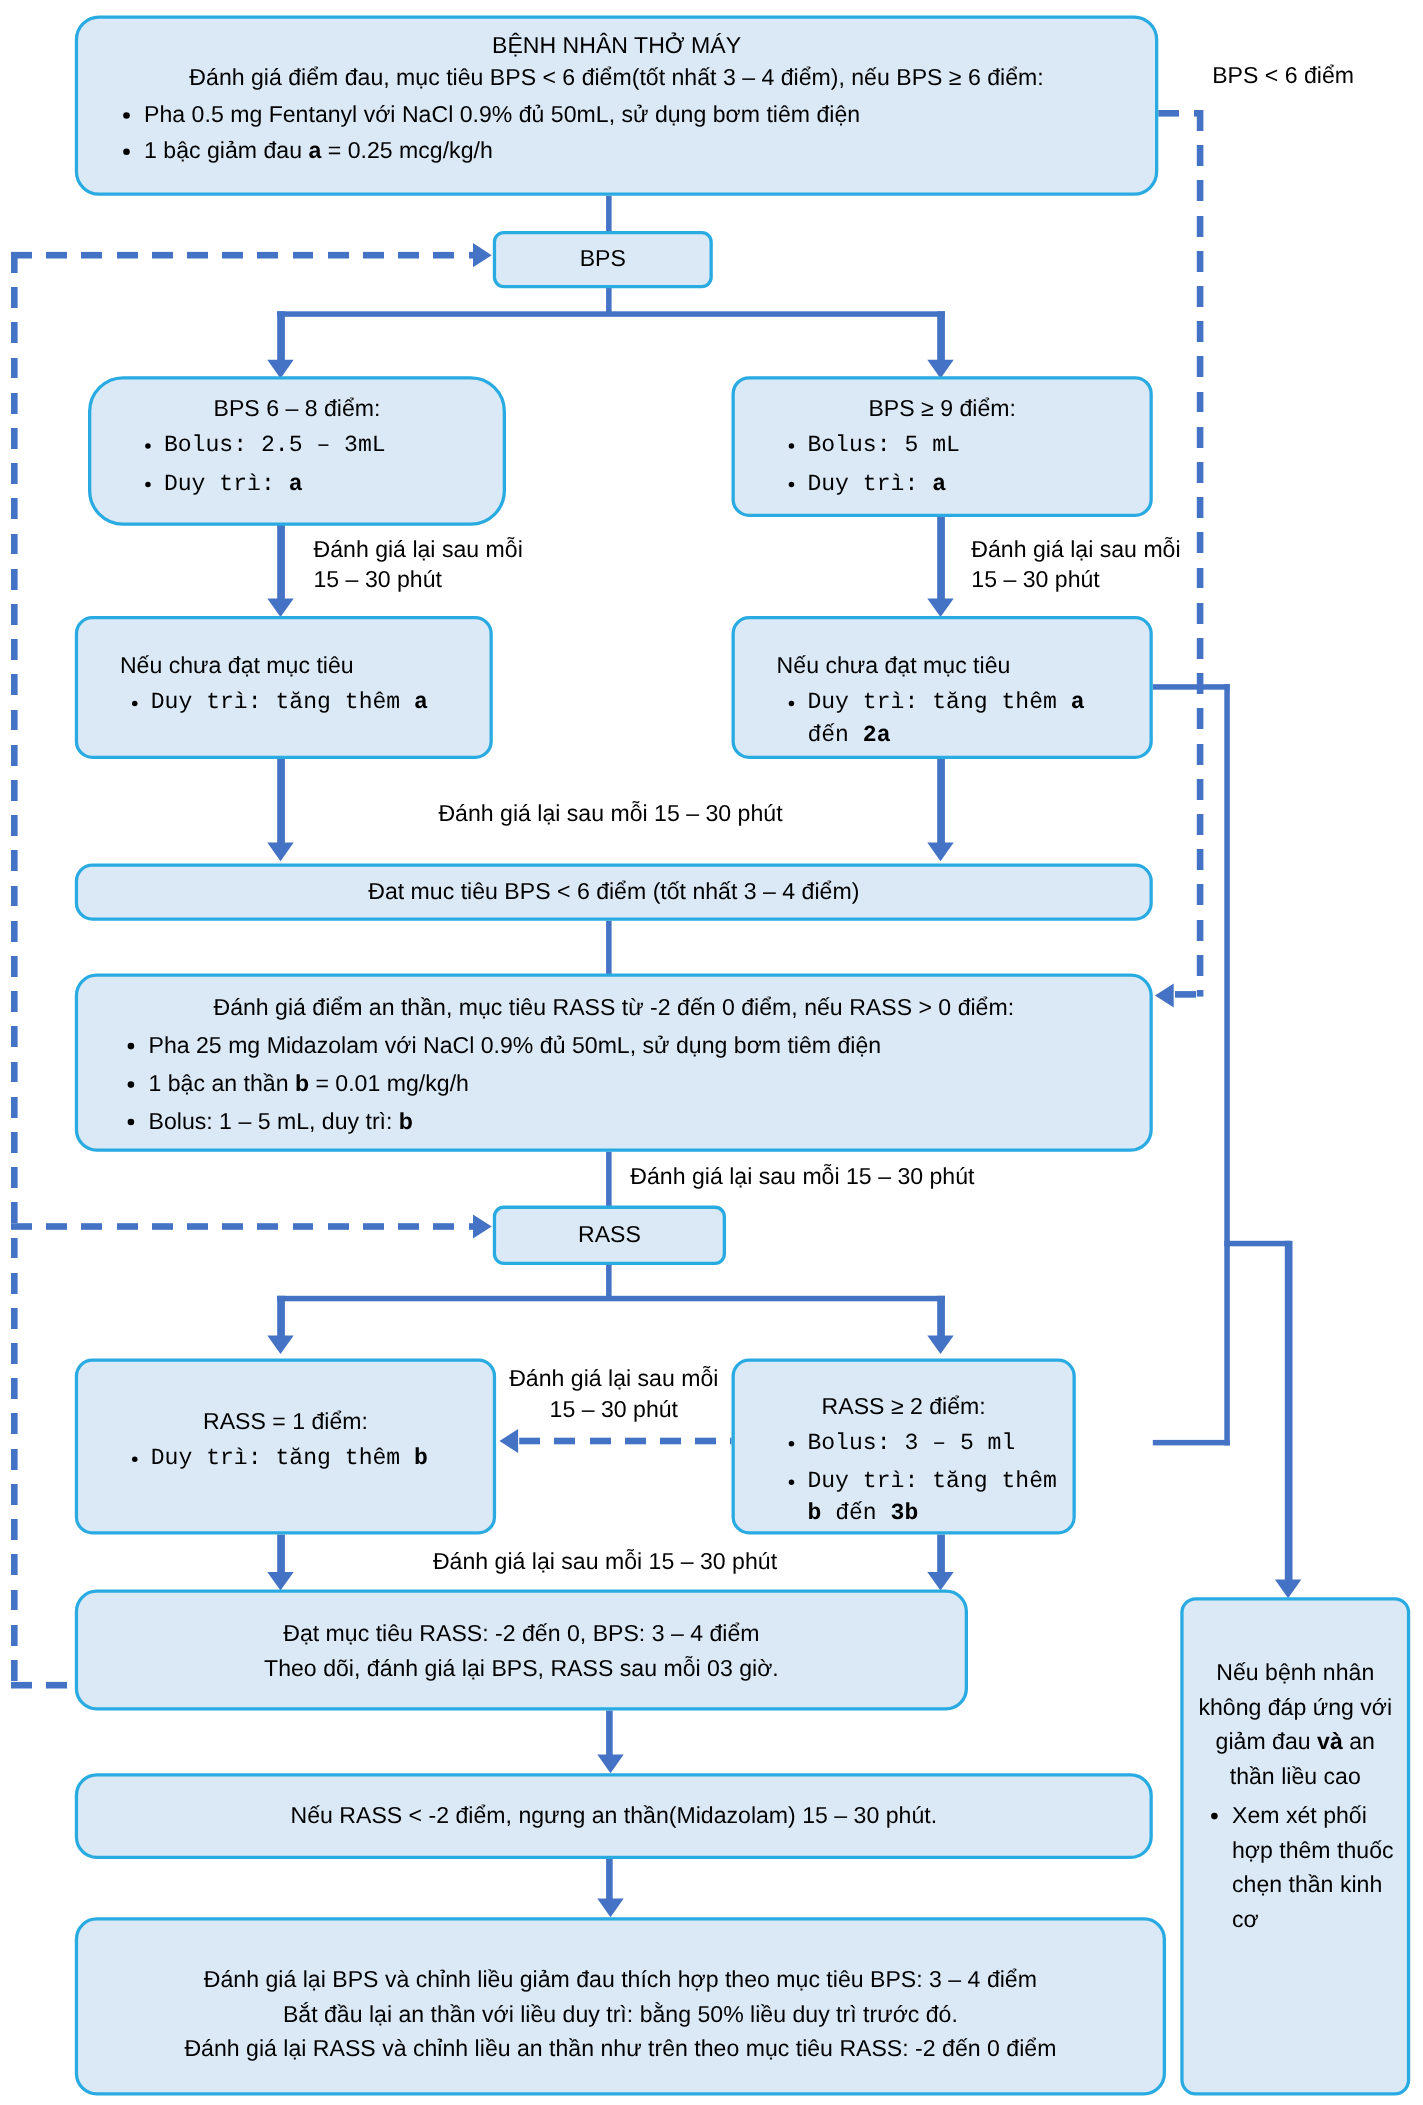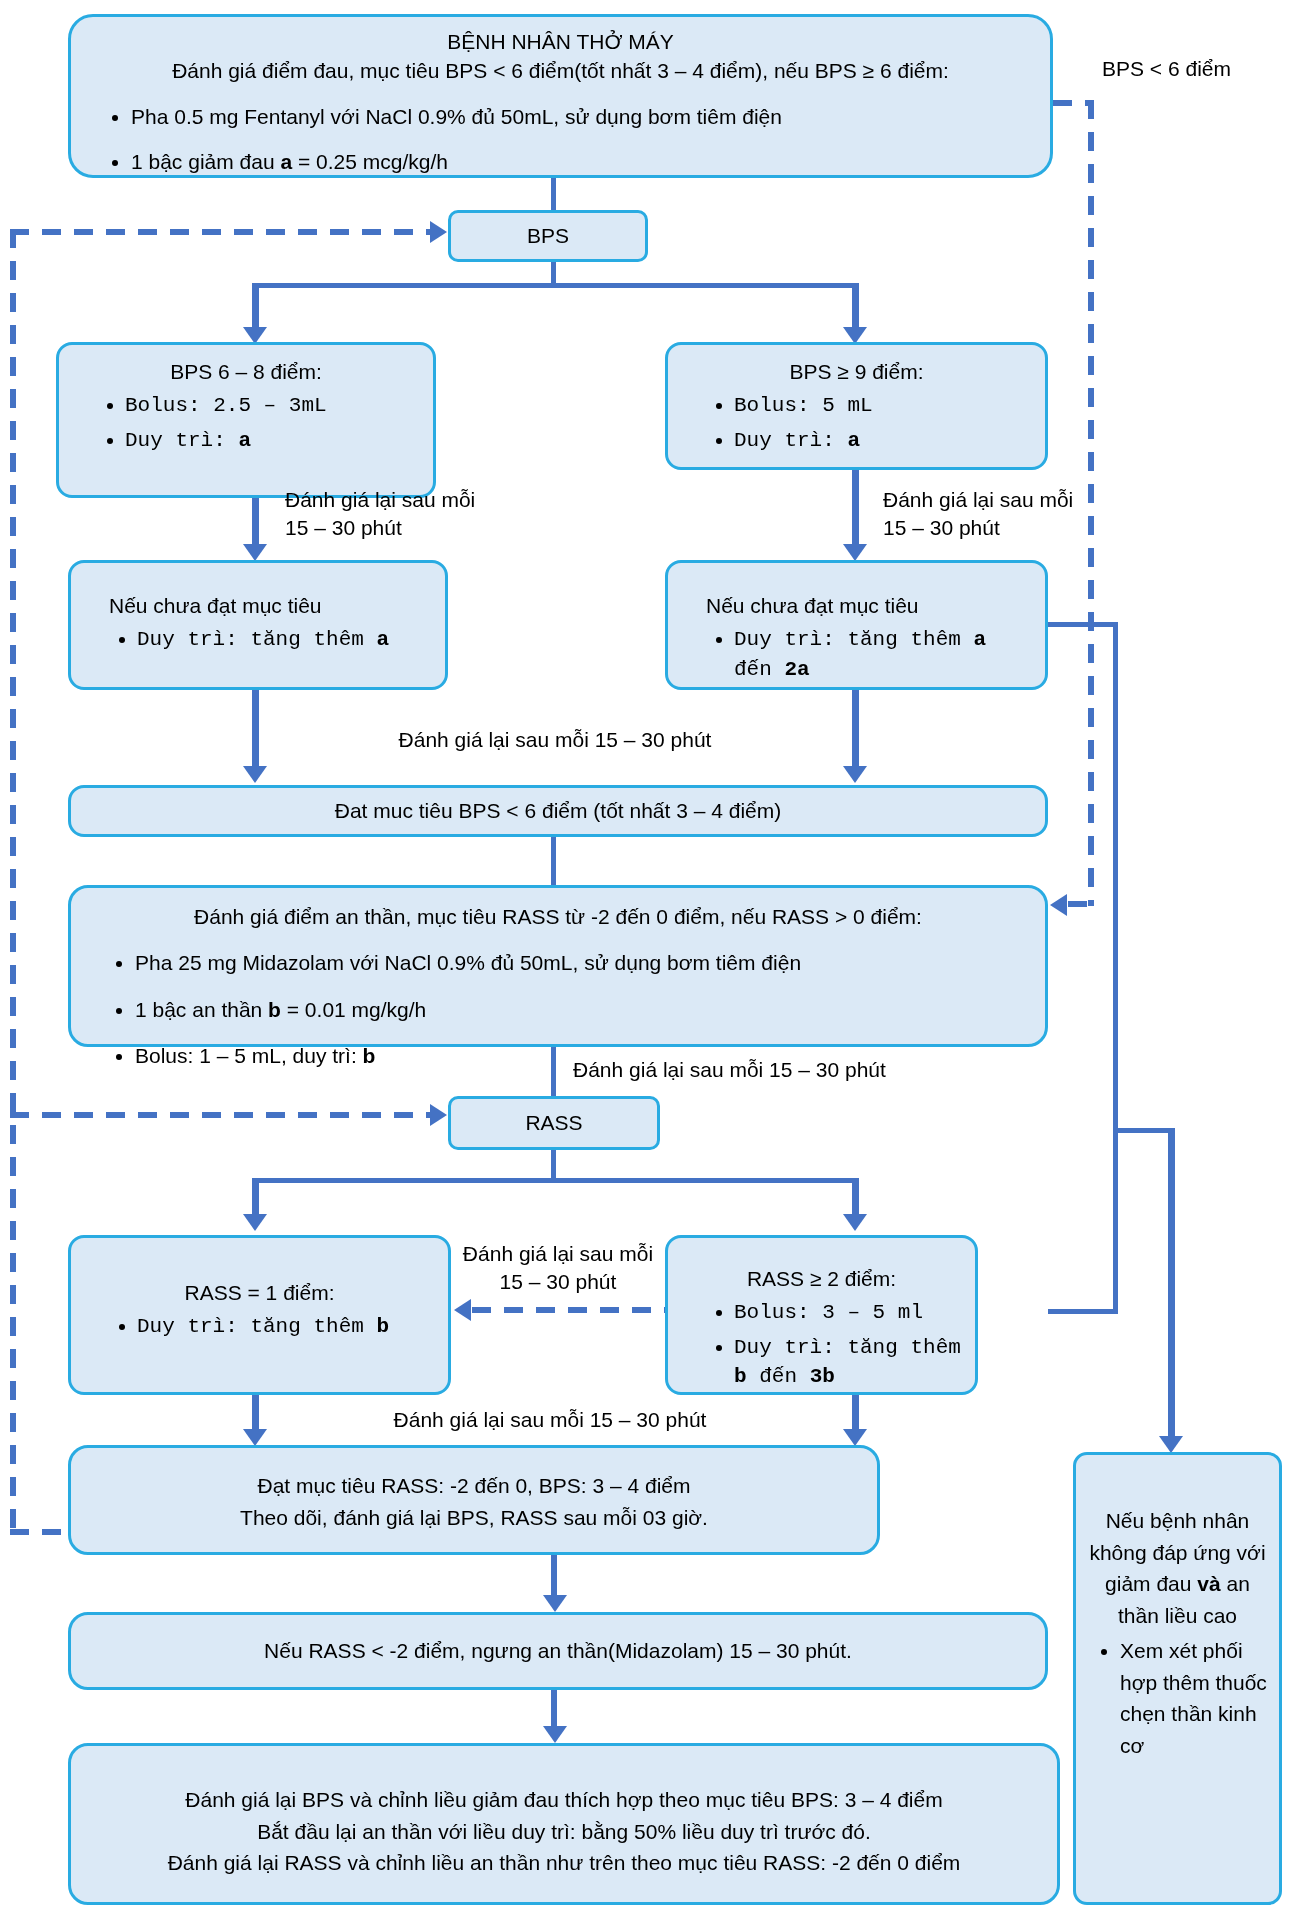--- a/index.html
+++ b/index.html
@@ -22,21 +22,21 @@
       border-left:17px solid var(--connector,#4472c4);}
   
   .box{position:absolute;background:var(--box-fill,#dbe9f6);border:3px solid var(--box-border,#29abe2);
        box-sizing:border-box;z-index:2;line-height:1.4;}
   .r10{border-radius:10px;} .r16{border-radius:16px;} .r20{border-radius:20px;} .r22{border-radius:22px;}
   .cflex{display:flex;align-items:center;justify-content:center;text-align:center;}
   .tc{text-align:center;}
   .blt{margin:2px 0 0 0;padding-left:52px;list-style:disc;}
   .blt li{margin:5px 0;font-family:Liberation Mono, monospace;}
   .blt-tight{margin:2px 0 0 0;padding-left:40px;list-style:disc;}
-  .blt-tight li{margin:16px 0;}
+  .blt-tight li{margin:4px 0;}
   .lbl{position:absolute;z-index:3;color:#000;line-height:1.35;}
   b{font-weight:bold;}
 </style>
 </head>
 <body>
 
 <div class="canvas">
 
   <div class="ln" style="left:551px;top:178px;width:5px;height:34px;"></div>
   <div class="ln" style="left:551px;top:261px;width:5px;height:24px;"></div>
@@ -90,34 +90,34 @@
   <div class="dshv" style="left:10px;top:229px;height:1304px;"></div>
   <div class="dshh" style="left:10px;top:229px;width:420px;"></div>
   <div class="ar" style="left:430px;top:221px;"></div>
   <div class="dshh" style="left:10px;top:1112px;width:420px;"></div>
   <div class="ar" style="left:430px;top:1104px;"></div>
   <div class="dshh" style="left:10px;top:1529px;width:58px;"></div>
 
   <div class="dshh" style="left:472px;top:1307px;width:193px;"></div>
   <div class="al" style="left:454px;top:1299px;"></div>
 
-  <div class="box r22" style="left:68px;top:14px;width:985px;height:164px;padding:10px 20px 0 20px;border-radius:25px;">
+  <div class="box r22" style="left:68px;top:14px;width:985px;height:164px;padding:10px 20px 0 20px;">
     <div class="tc">BỆNH NHÂN THỞ MÁY</div>
     <div class="tc">Đánh giá điểm đau, mục tiêu BPS &lt; 6 điểm(tốt nhất 3 – 4 điểm), nếu BPS ≥ 6 điểm:</div>
     <ul class="blt-tight">
       <li>Pha 0.5 mg Fentanyl với NaCl 0.9% đủ 50mL, sử dụng bơm tiêm điện</li>
       <li><span>1 bậc giảm đau </span><b>a</b><span> = 0.25 mcg/kg/h</span></li>
     </ul>
   </div>
 
   <div class="box r10 cflex" style="left:448px;top:210px;width:200px;height:52px;">
     <span>BPS</span>
   </div>
 
-  <div class="box r16" style="left:56px;top:342px;width:380px;height:156px;padding:12px 14px 0 14px;">
+  <div class="box r16" style="left:80px;top:342px;width:380px;height:136px;padding:12px 14px 0 14px;border-radius:32px;">
     <div class="tc">BPS 6 – 8 điểm:</div>
     <ul class="blt">
       <li>Bolus: 2.5 – 3mL</li>
       <li><span>Duy trì: </span><b>a</b><span></span></li>
     </ul>
   </div>
 
   <div class="box r16" style="left:665px;top:342px;width:383px;height:128px;padding:12px 14px 0 14px;">
     <div class="tc">BPS ≥ 9 điểm:</div>
     <ul class="blt">

